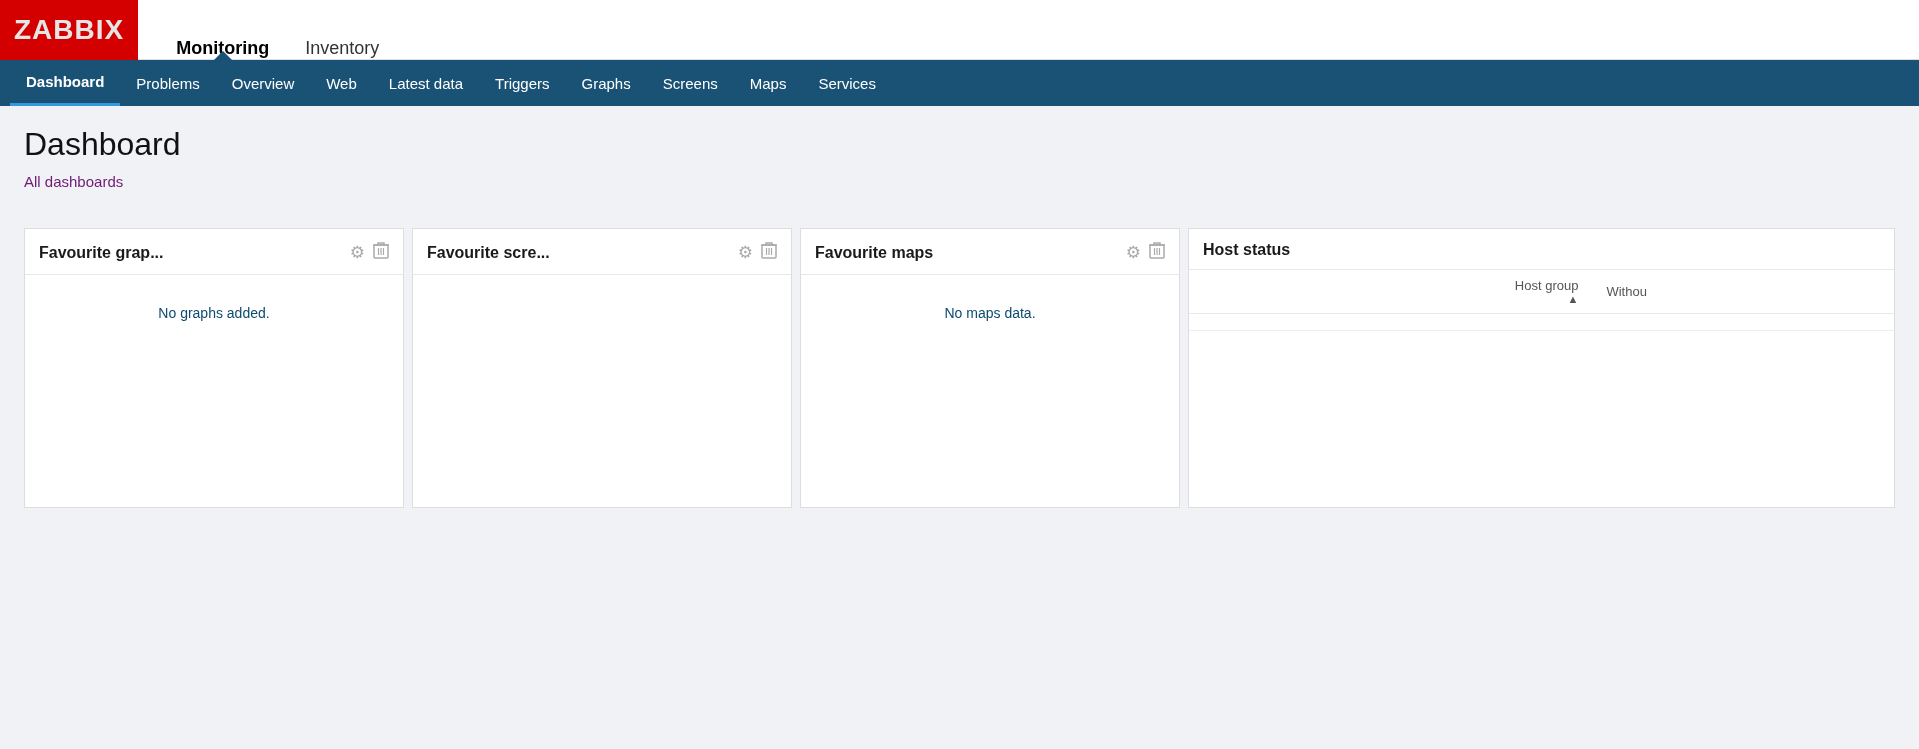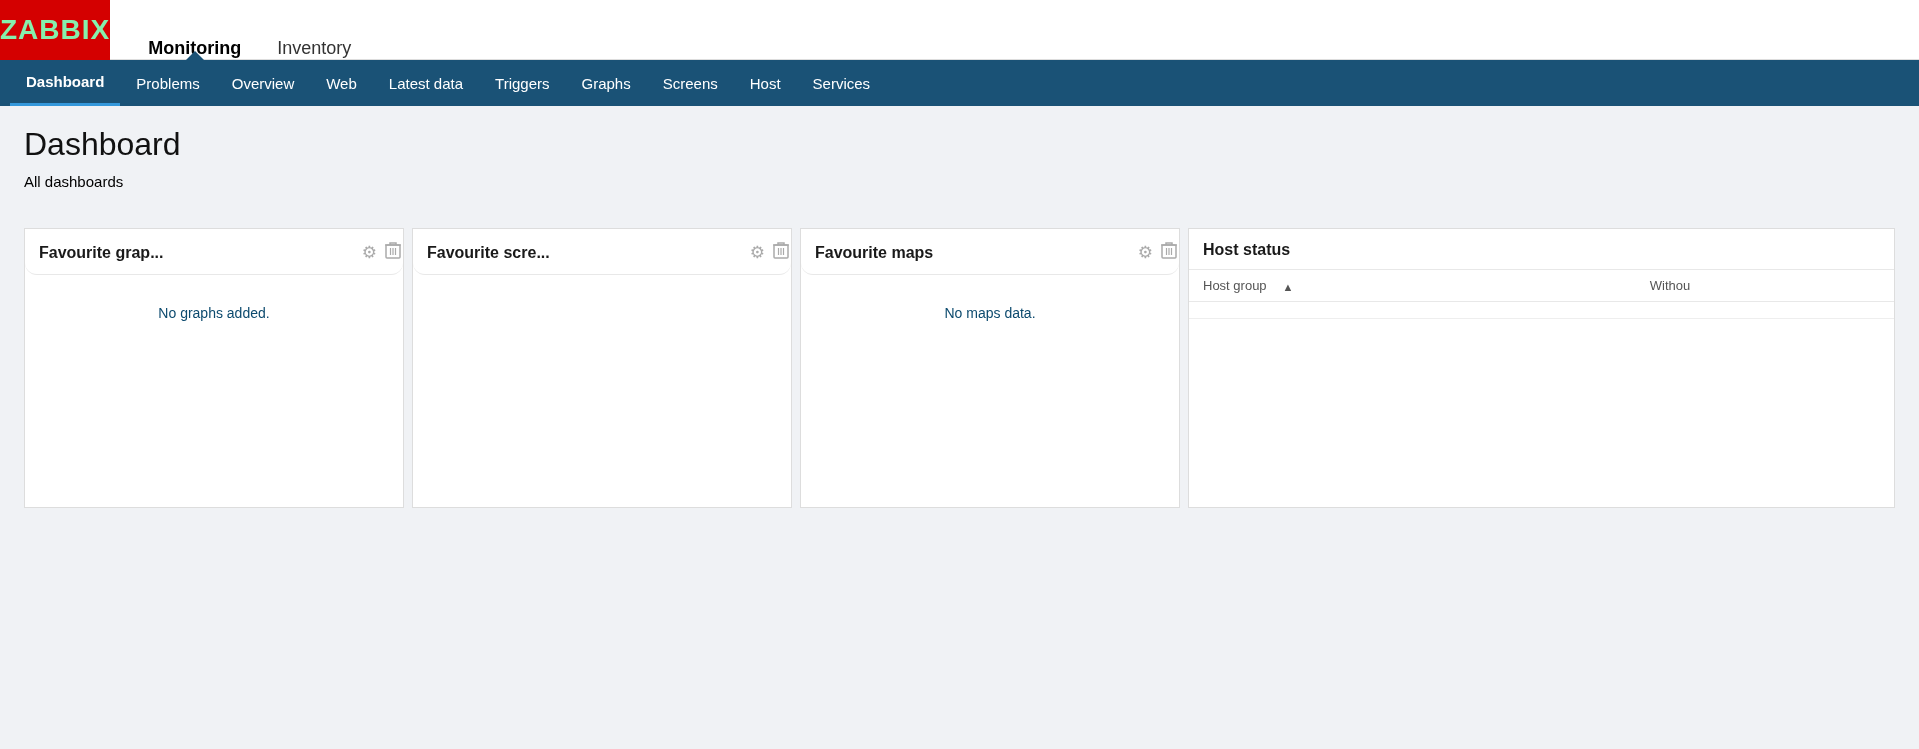--- a/index.html
+++ b/index.html
@@ -9,24 +9,24 @@
     .top-nav {
       display: flex;
       align-items: center;
       background: #fff;
       height: 60px;
       padding: 0 0 0 0;
       border-bottom: 1px solid #ddd;
     }
     .logo {
       background: #d40000;
-      color: #86efac;
+      color: #e5e5e5;
       font-size: 28px;
       font-weight: 900;
-      padding: 8px 0;
+      padding: 8px 14px;
       margin-right: 20px;
       letter-spacing: 1px;
       height: 60px;
       display: flex;
       align-items: center;
     }
     .top-nav-items {
       display: flex;
       align-items: center;
       height: 100%;
@@ -85,21 +85,21 @@
       background: #f0f2f5;
       min-height: 600px;
     }
     .page-title {
       font-size: 32px;
       font-weight: 300;
       color: #111;
       margin-bottom: 10px;
     }
     .all-dashboards-link {
-      color: #000000;
+      color: #701a75;
       font-size: 15px;
       cursor: pointer;
       text-decoration: none;
       margin-bottom: 20px;
       display: inline-block;
     }
 
     
     .widgets-row {
       display: flex;
@@ -109,23 +109,22 @@
     .widget {
       background: #fff;
       border: 1px solid #ddd;
       flex: 0 0 380px;
       min-height: 280px;
       margin-right: 8px;
     }
     .widget-header {
       display: flex;
       align-items: center;
-      padding: 12px 2px 10px 14px;
+      padding: 12px 14px 10px 14px;
       border-bottom: 1px solid #e8e8e8;
-      border-radius: 12px;
     }
     .widget-title {
       font-size: 16px;
       font-weight: bold;
       color: #1a1a1a;
       flex: 1;
     }
     .widget-icon {
       color: #aaa;
       font-size: 17px;
@@ -167,21 +166,22 @@
       padding: 8px 14px;
       text-align: left;
       font-size: 13px;
       color: #555;
       border-bottom: 1px solid #e8e8e8;
       font-weight: normal;
     }
     .host-group-col {
       display: flex;
       align-items: flex-end;
-      gap: 16px;
+      gap: 0;
+      flex-direction: column;
     }
     .sort-arrow { color: #555; font-size: 11px; }
   </style>
 </head>
 <body>
 
 <div class="top-nav">
   <div class="logo">
     <span>ZABBIX</span>
   </div>
@@ -214,21 +214,21 @@
   <div class="sub-nav-item">
     <span>Triggers</span>
   </div>
   <div class="sub-nav-item">
     <span>Graphs</span>
   </div>
   <div class="sub-nav-item">
     <span>Screens</span>
   </div>
   <div class="sub-nav-item">
-    <span>Host</span>
+    <span>Maps</span>
   </div>
   <div class="sub-nav-item">
     <span>Services</span>
   </div>
 </div>
 
 <div class="page-content">
   <h1 class="page-title">Dashboard</h1>
   <a class="all-dashboards-link">All dashboards</a>
 

